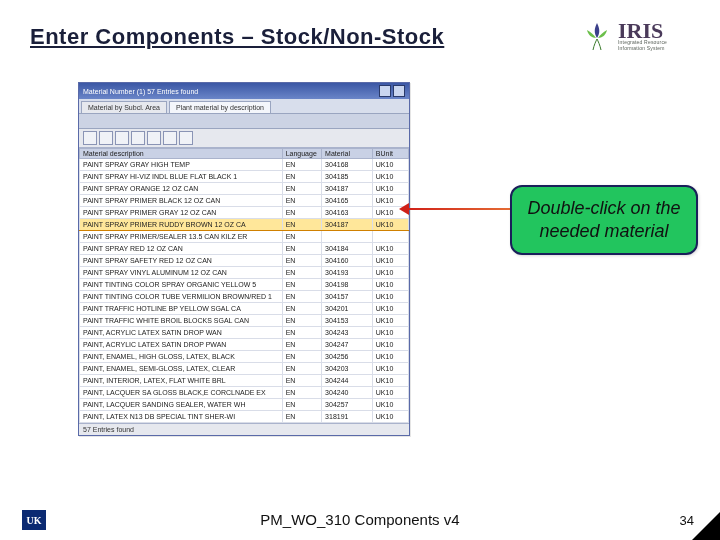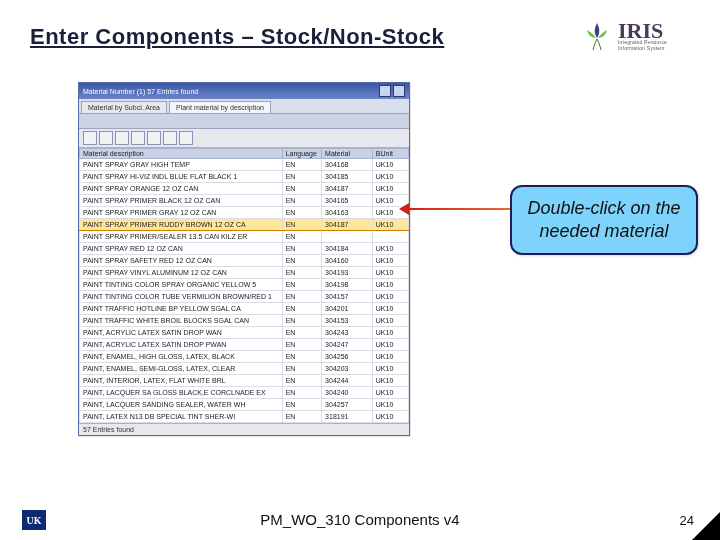--- a/index.html
+++ b/index.html
@@ -184,21 +184,21 @@
   }
 
   
   .callout {
     position: absolute;
     left: 510px;
     top: 185px;
     width: 172px;
     border: 2px solid #1a1f5a;
     border-radius: 12px;
-    background: #7dd3fc;
+    background: #22c55e;
     padding: 10px 6px;
     text-align: center;
     font-family: Verdana, sans-serif;
     font-size: 18px;
     line-height: 23px;
     font-style: italic;
     color: #111;
     box-shadow: 1px 1px 3px rgba(0,0,0,0.15);
   }
 
@@ -457,17 +457,17 @@
   <div class="pointer-line"></div>
   <div class="pointer-head"></div>
 
   <div class="callout">Double-click on the needed material</div>
 
   <div class="footer">
     <div class="footer-left">
       <div class="uk-badge">UK</div>
     </div>
     <div class="footer-center">PM_WO_310 Components v4</div>
-    <div class="footer-right">24</div>
+    <div class="footer-right">34</div>
   </div>
   <div class="corner"></div>
 
 </div>
 
 </body></html>

